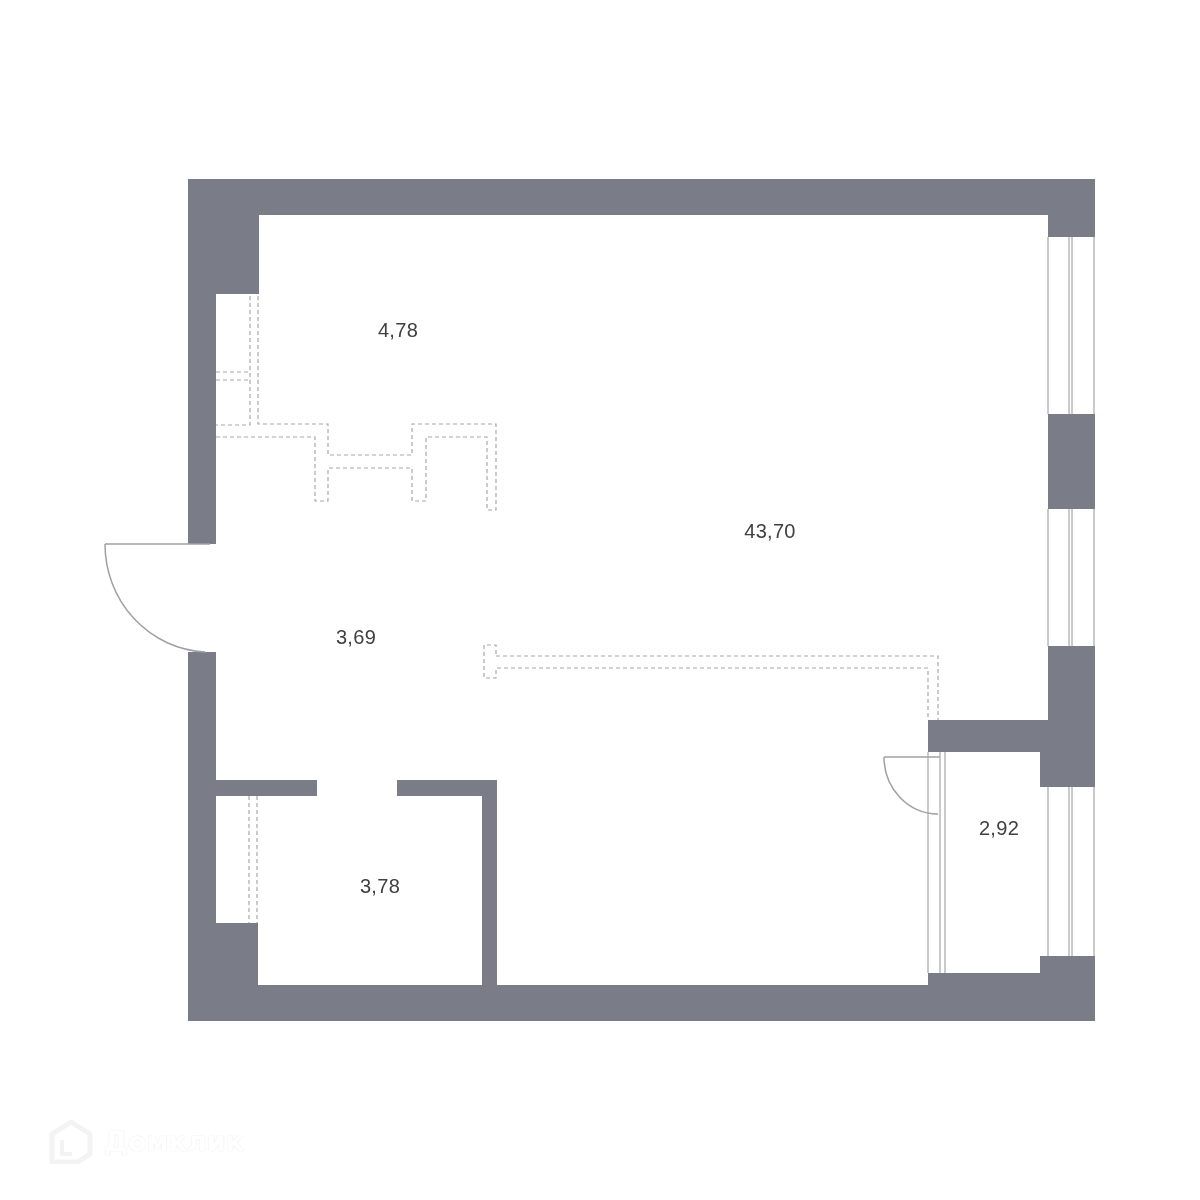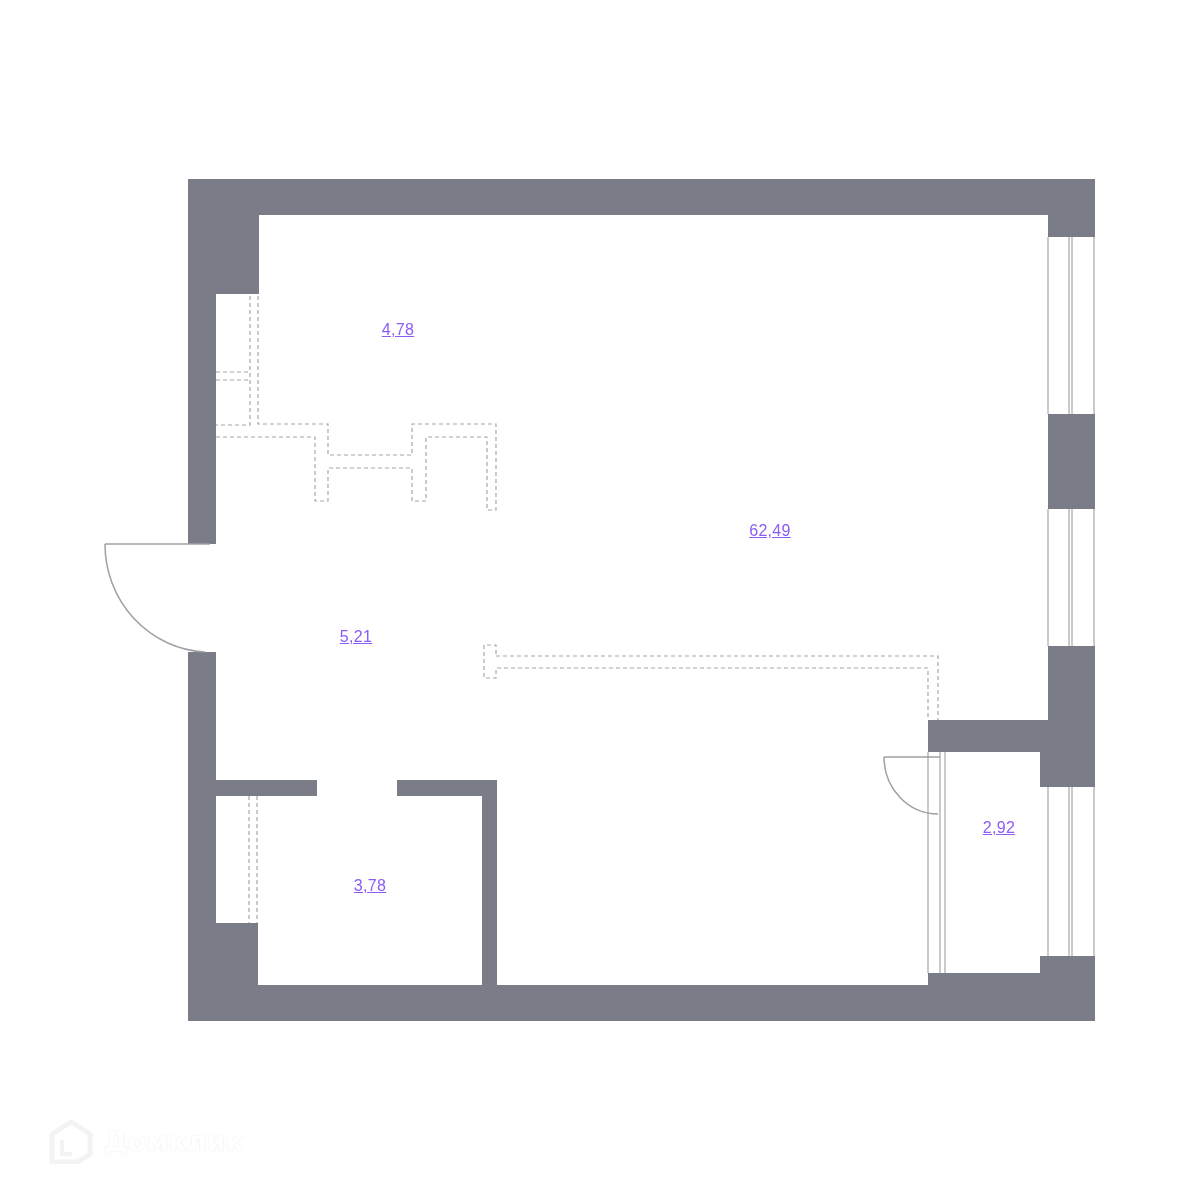--- a/index.html
+++ b/index.html
@@ -1,18 +1,18 @@
 <!DOCTYPE html>
 <html><head>
 <meta charset="utf-8">
 <style>
   html, body { margin: 0; padding: 0; background: #ffffff; }
   body { width: 1200px; height: 1200px; position: relative; overflow: hidden; font-family: "Liberation Sans", sans-serif; }
   #plan { position: absolute; left: 0; top: 0; width: 1200px; height: 1200px; }
-  .room-label { position: absolute; font-family: "Liberation Sans", sans-serif; font-size: 16px; color: #8b5cf6; transform: translate(-50%, -50%); white-space: nowrap; letter-spacing: 0.3px; text-decoration: underline; }
+  .room-label { position: absolute; font-family: "Liberation Sans", sans-serif; font-size: 20px; color: #404040; transform: translate(-50%, -50%); white-space: nowrap; letter-spacing: 0.3px; }
   .watermark { position: absolute; left: 48px; top: 1118px; display: flex; align-items: center; gap: 10px; opacity: 0.9; }
   .watermark-text { font-family: "DejaVu Sans", sans-serif; font-weight: bold; font-size: 27px; color: #ffffff; text-shadow: 0 0 1px #e6e6e6, 0 0 2px #eeeeee; }
 </style>
 </head>
 <body>
 
 <svg id="plan" viewBox="0 0 1200 1200" xmlns="http://www.w3.org/2000/svg">
   <g fill="#7a7c88">
 
     <rect x="188" y="179" width="907" height="36"></rect>
@@ -91,23 +91,23 @@
 
     <polyline points="496,654 496,645 484,645 484,678 496,678 496,668 928,668 928,720"></polyline>
     <polyline points="496,656 938,656 938,720"></polyline>
 
     <line x1="249" y1="796" x2="249" y2="923"></line>
     <line x1="257" y1="796" x2="257" y2="923"></line>
   </g>
 </svg>
 
 <div class="room-label" style="left:398px;top:330px;">4,78</div>
-<div class="room-label" style="left:770px;top:531px;">62,49</div>
-<div class="room-label" style="left:356px;top:637px;">5,21</div>
-<div class="room-label" style="left:370px;top:886px;">3,78</div>
+<div class="room-label" style="left:770px;top:531px;">43,70</div>
+<div class="room-label" style="left:356px;top:637px;">3,69</div>
+<div class="room-label" style="left:380px;top:886px;">3,78</div>
 <div class="room-label" style="left:999px;top:828px;">2,92</div>
 
 <div class="watermark">
   <svg width="46" height="46" viewBox="0 0 46 46">
     <path d="M4 16 L23 4 L42 16 L42 36 L30 44 L4 44 Z" fill="none" stroke="#f2f2f2" stroke-width="5" stroke-linejoin="round"></path>
     <path d="M14 22 L14 36 L24 36" fill="none" stroke="#f2f2f2" stroke-width="4"></path>
   </svg>
   <span class="watermark-text">Домклик</span>
 </div>
 

